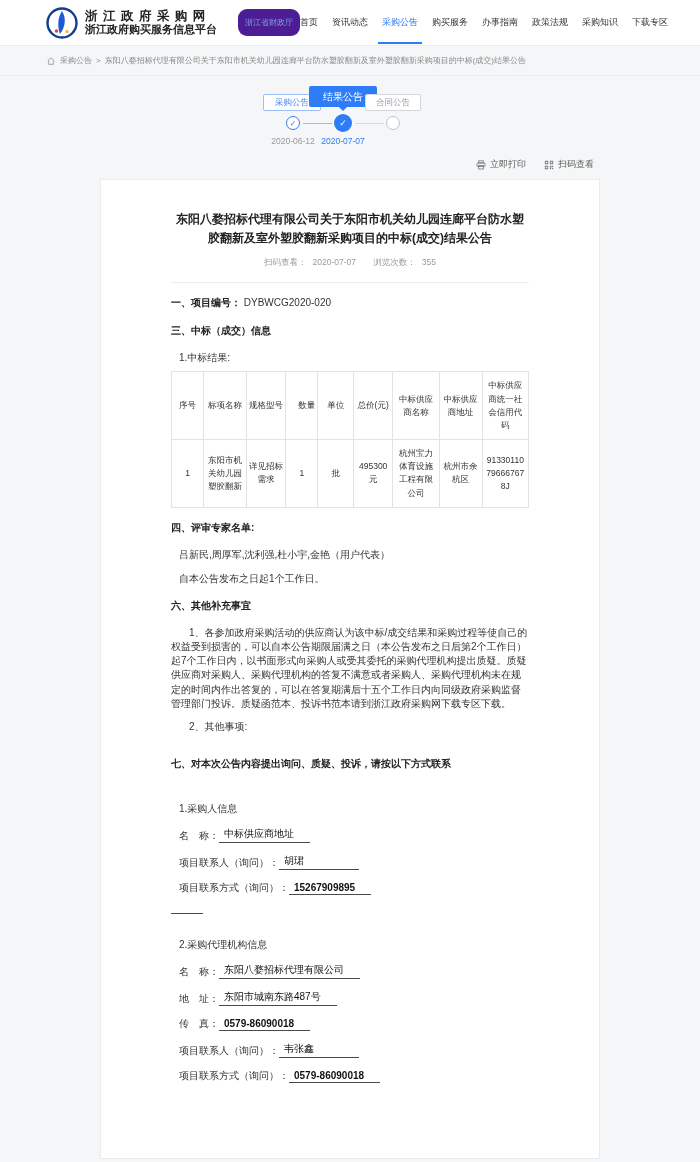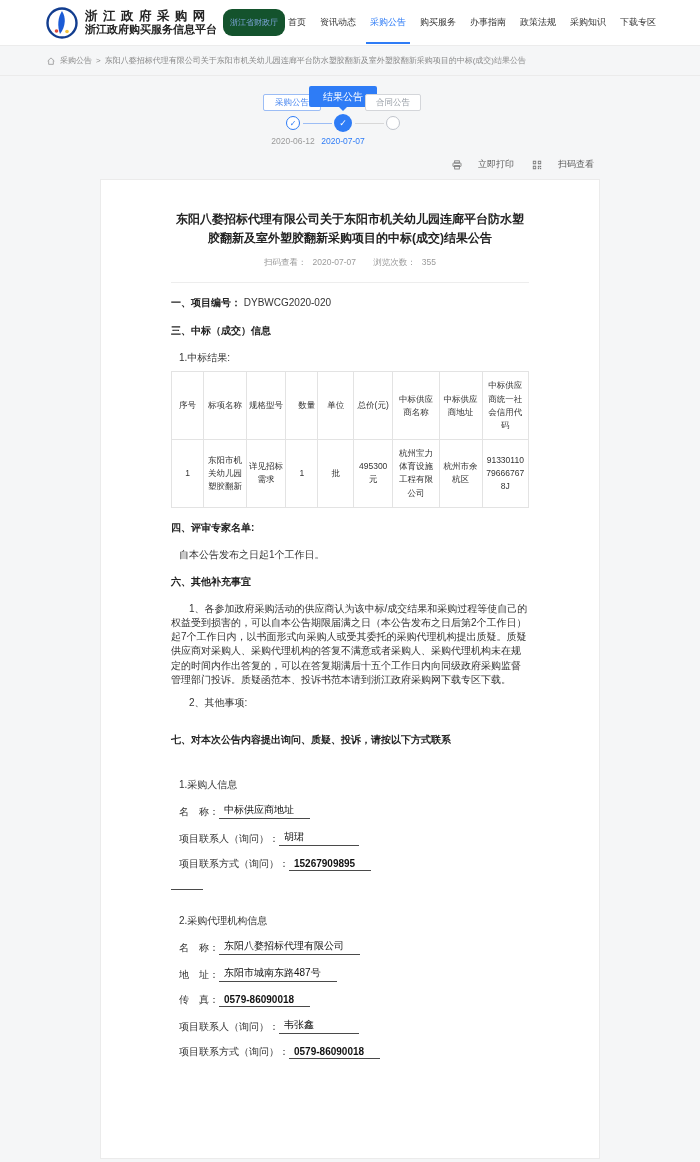--- a/index.html
+++ b/index.html
@@ -12,21 +12,21 @@
     color: #333;
   }
   
   .site-header { background:#fff; border-bottom:1px solid #ececec; height:46px; }
   .header-inner { display:flex; align-items:center; justify-content:space-between; height:100%; padding:0 44px 0 46px; }
   .brand { display:flex; align-items:center; cursor:pointer; }
   .logo-circle { width:32px; height:32px; margin-right:7px; flex:0 0 auto; }
   .brand-text { line-height:1.15; white-space:nowrap; }
   .brand-line1 { font-size:12.5px; font-weight:bold; color:#222; letter-spacing:1px; }
   .brand-line2 { font-size:11px; font-weight:bold; color:#222; }
-  .brand-badge { margin-left:6px; background:#14532d; color:#7fa6dd; font-size:8px; padding:8px 7px; border-radius:9px; white-space:nowrap; }
+  .brand-badge { margin-left:21px; background:#4c1d95; color:#7fa6dd; font-size:8px; padding:8px 7px; border-radius:9px; white-space:nowrap; }
   .main-nav { display:flex; gap:14px; }
   .nav-item { font-size:9px; color:#333; text-decoration:none; position:relative; cursor:pointer; white-space:nowrap; }
   .nav-item.active { color:#2e7cf6; }
   .nav-item.active::after { content:""; position:absolute; left:-4px; right:-4px; bottom:-15px; height:2px; background:#2e7cf6; }
   
   .breadcrumb-bar { height:30px; display:flex; align-items:center; padding:0 46px; border-bottom:1px solid #ebebeb; }
   .breadcrumb { display:flex; align-items:center; font-size:8px; color:#8a8a8a; white-space:nowrap; overflow:hidden; width:100%; }
   .home-icon { display:inline-flex; margin-right:4px; cursor:pointer; }
   .bc-root { color:#8a8a8a; text-decoration:none; cursor:pointer; }
   .bc-sep { margin:0 4px; }
@@ -43,21 +43,21 @@
   .c-active { left:81px; top:30px; width:18px; height:18px; background:#2e7cf6; color:#fff; font-size:9px; }
   .c-pending { left:133px; top:32px; width:14px; height:14px; border:1px solid #c0c4cc; }
   .tl-line { position:absolute; top:39px; height:1px; }
   .l-done { left:50px; width:29px; background:#9cbdf5; }
   .l-pending { left:102px; width:29px; background:#d8d8d8; }
   .tl-date { position:absolute; top:52px; width:70px; text-align:center; font-size:8.5px; }
   .d1 { left:5px; color:#9a9a9a; }
   .d2 { left:55px; color:#2e7cf6; }
   
   .page-actions { display:flex; justify-content:flex-end; gap:18px; padding-right:106px; margin:2px 0 8px; }
-  .action-item { display:inline-flex; align-items:center; gap:16px; font-size:9px; color:#5a5a5a; cursor:pointer; }
+  .action-item { display:inline-flex; align-items:center; gap:4px; font-size:9px; color:#5a5a5a; cursor:pointer; }
   
   .card { width:500px; margin:0 auto; background:#fff; border:1px solid #ebebeb; min-height:980px; padding:30px 70px 40px; }
   .doc-title { font-size:12px; font-weight:bold; color:#222; text-align:center; line-height:1.6; margin-bottom:9px; }
   .doc-meta { text-align:center; font-size:8.5px; color:#9b9b9b; }
   .doc-meta span { margin:0 3px; }
   .meta-divider { border-bottom:1px solid #ededed; margin:13px 0 4px; }
   .sec-line { font-size:10px; line-height:1.6; margin:12px 0; }
   .sec-line strong { color:#222; }
   .sub-line { font-size:10px; margin:10px 0 6px; padding-left:8px; }
   .indent-line { font-size:10px; margin:10px 0; padding-left:8px; }
@@ -203,20 +203,21 @@
         <td>杭州宝力体育设施工程有限公司</td>
         <td>杭州市余杭区</td>
         <td>91330110796667678J</td>
       </tr>
     </tbody>
   </table>
 
   <p class="sec-line">
     <strong>四、评审专家名单:</strong>
   </p>
+  <p class="indent-line">吕新民,周厚军,沈利强,杜小宇,金艳（用户代表）</p>
 
   <p class="indent-line">自本公告发布之日起1个工作日。</p>
 
   <p class="sec-line">
     <strong>六、其他补充事宜</strong>
   </p>
   <p class="para">1、各参加政府采购活动的供应商认为该中标/成交结果和采购过程等使自己的权益受到损害的，可以自本公告期限届满之日（本公告发布之日后第2个工作日）起7个工作日内，以书面形式向采购人或受其委托的采购代理机构提出质疑。质疑供应商对采购人、采购代理机构的答复不满意或者采购人、采购代理机构未在规定的时间内作出答复的，可以在答复期满后十五个工作日内向同级政府采购监督管理部门投诉。质疑函范本、投诉书范本请到浙江政府采购网下载专区下载。</p>
   <p class="para">2、其他事项:</p>
 
   <p class="sec-line" style="margin-top:22px">

